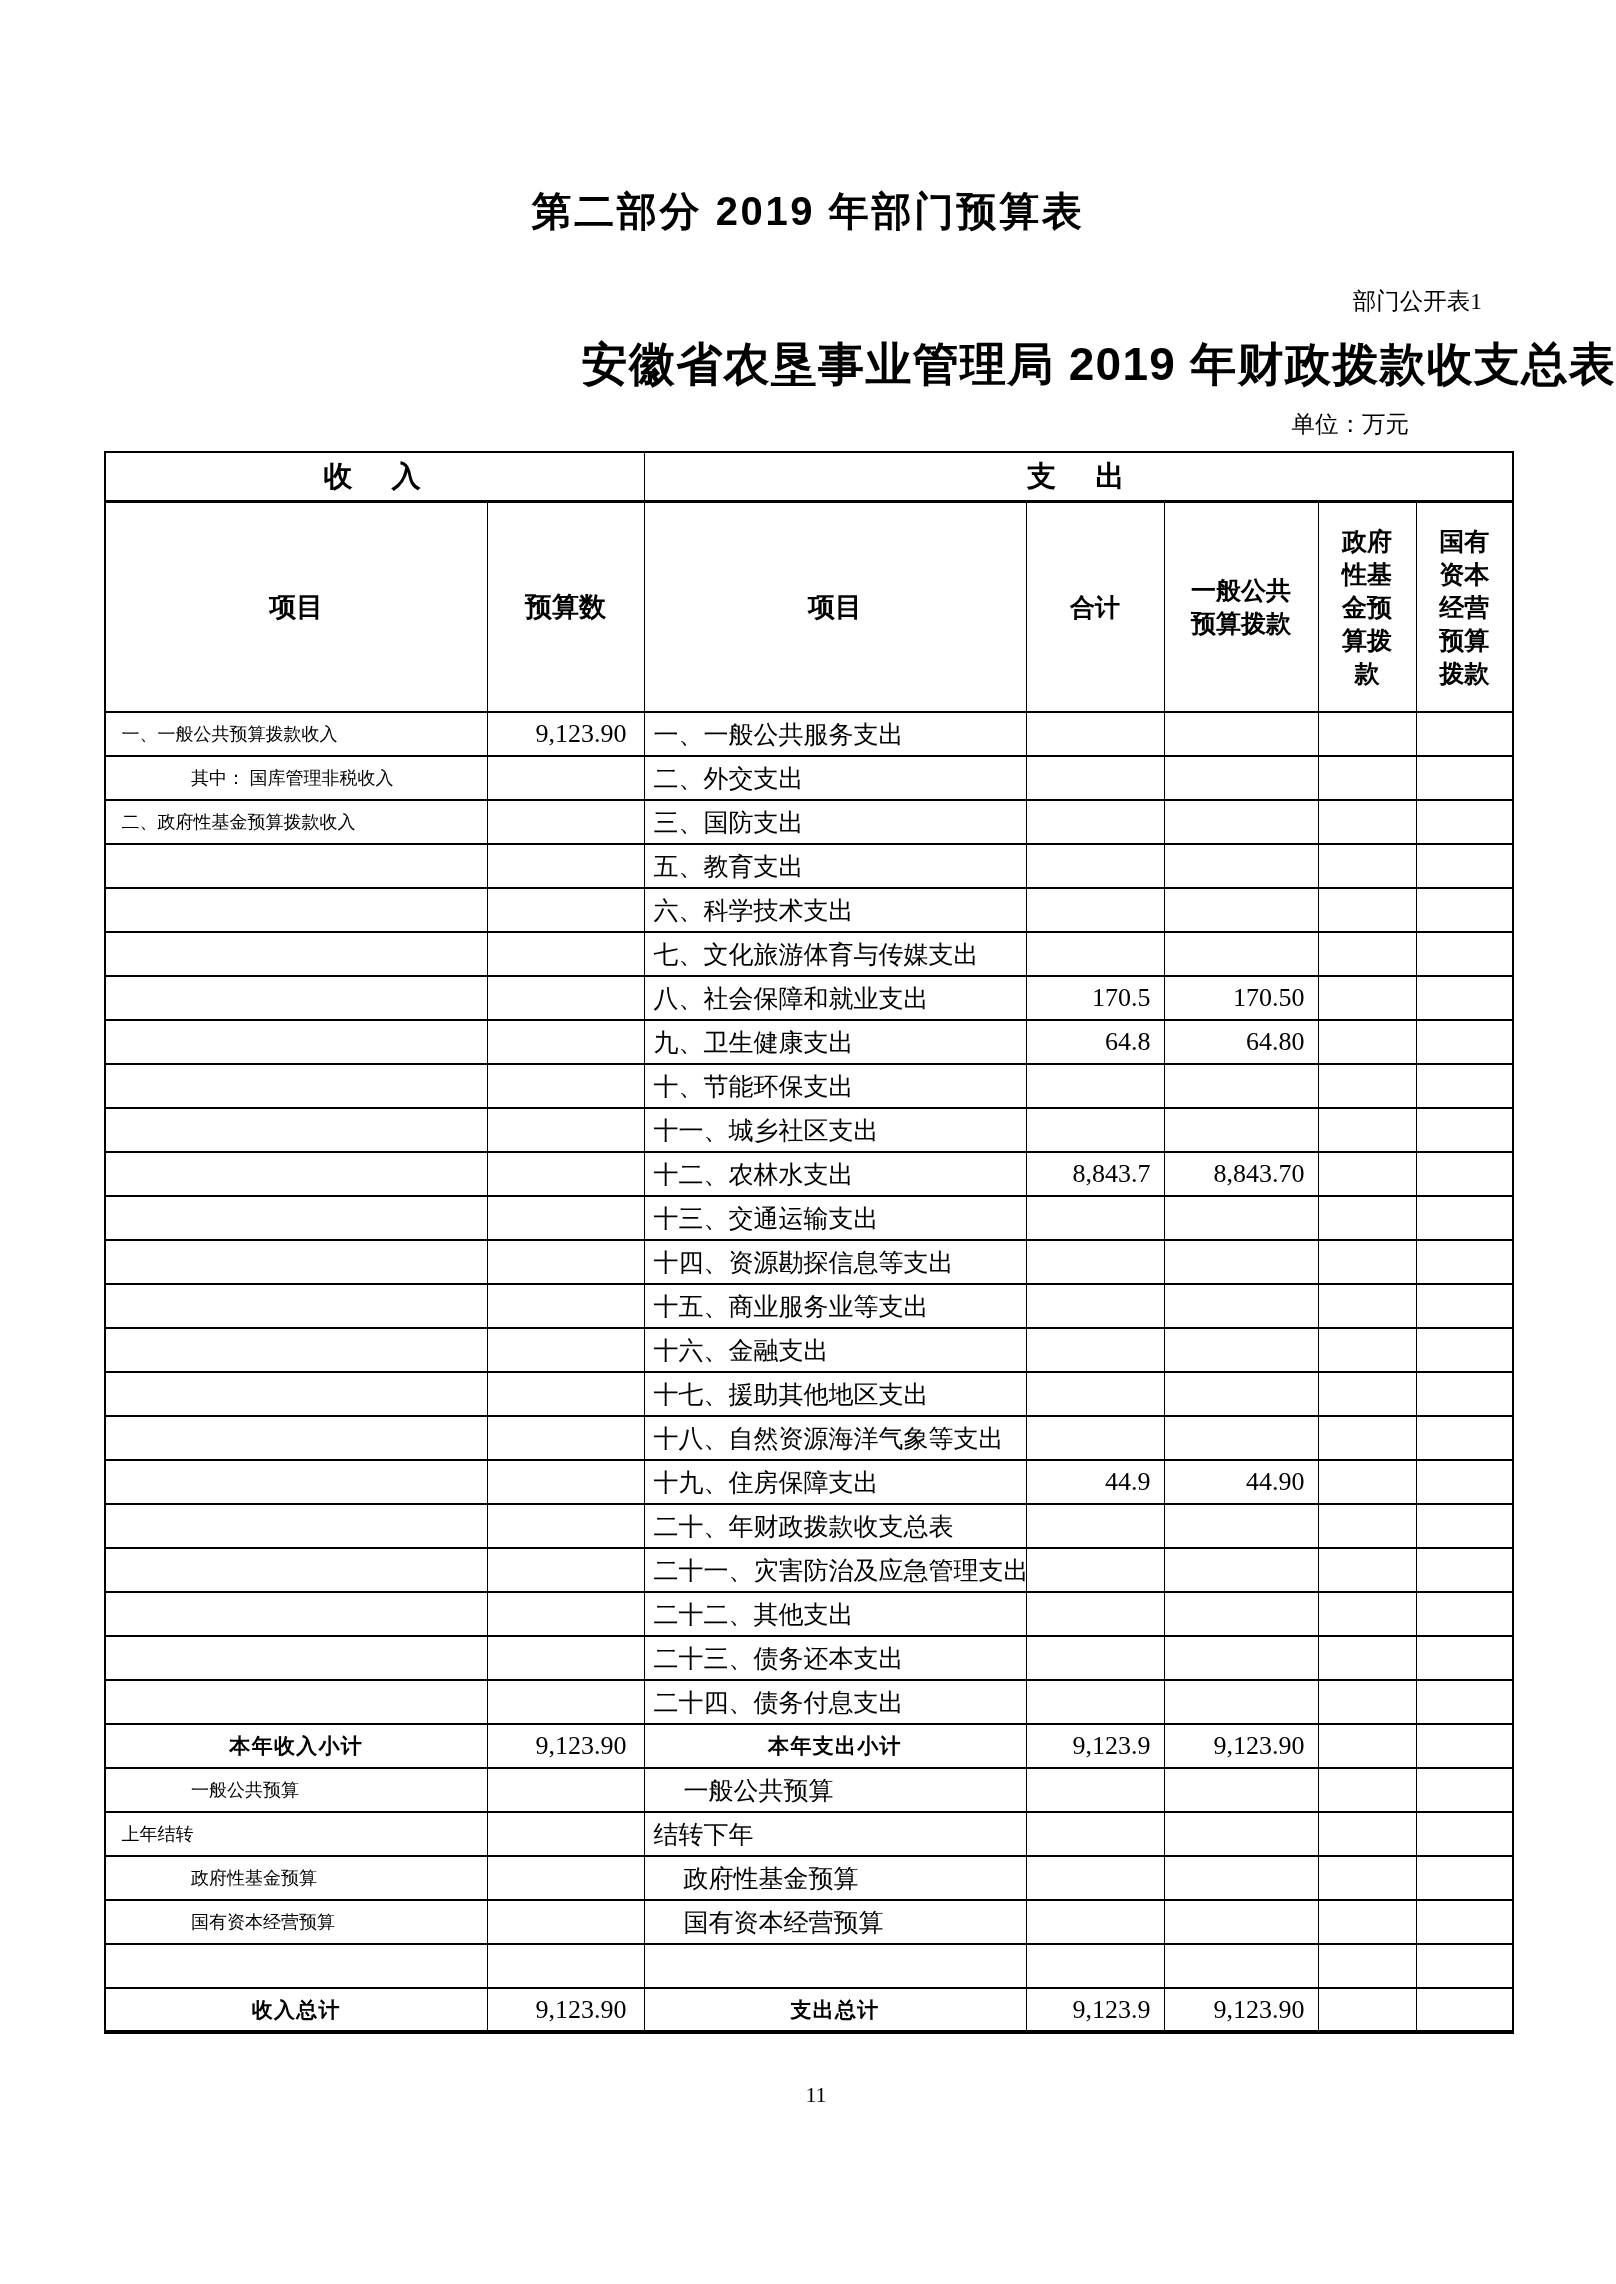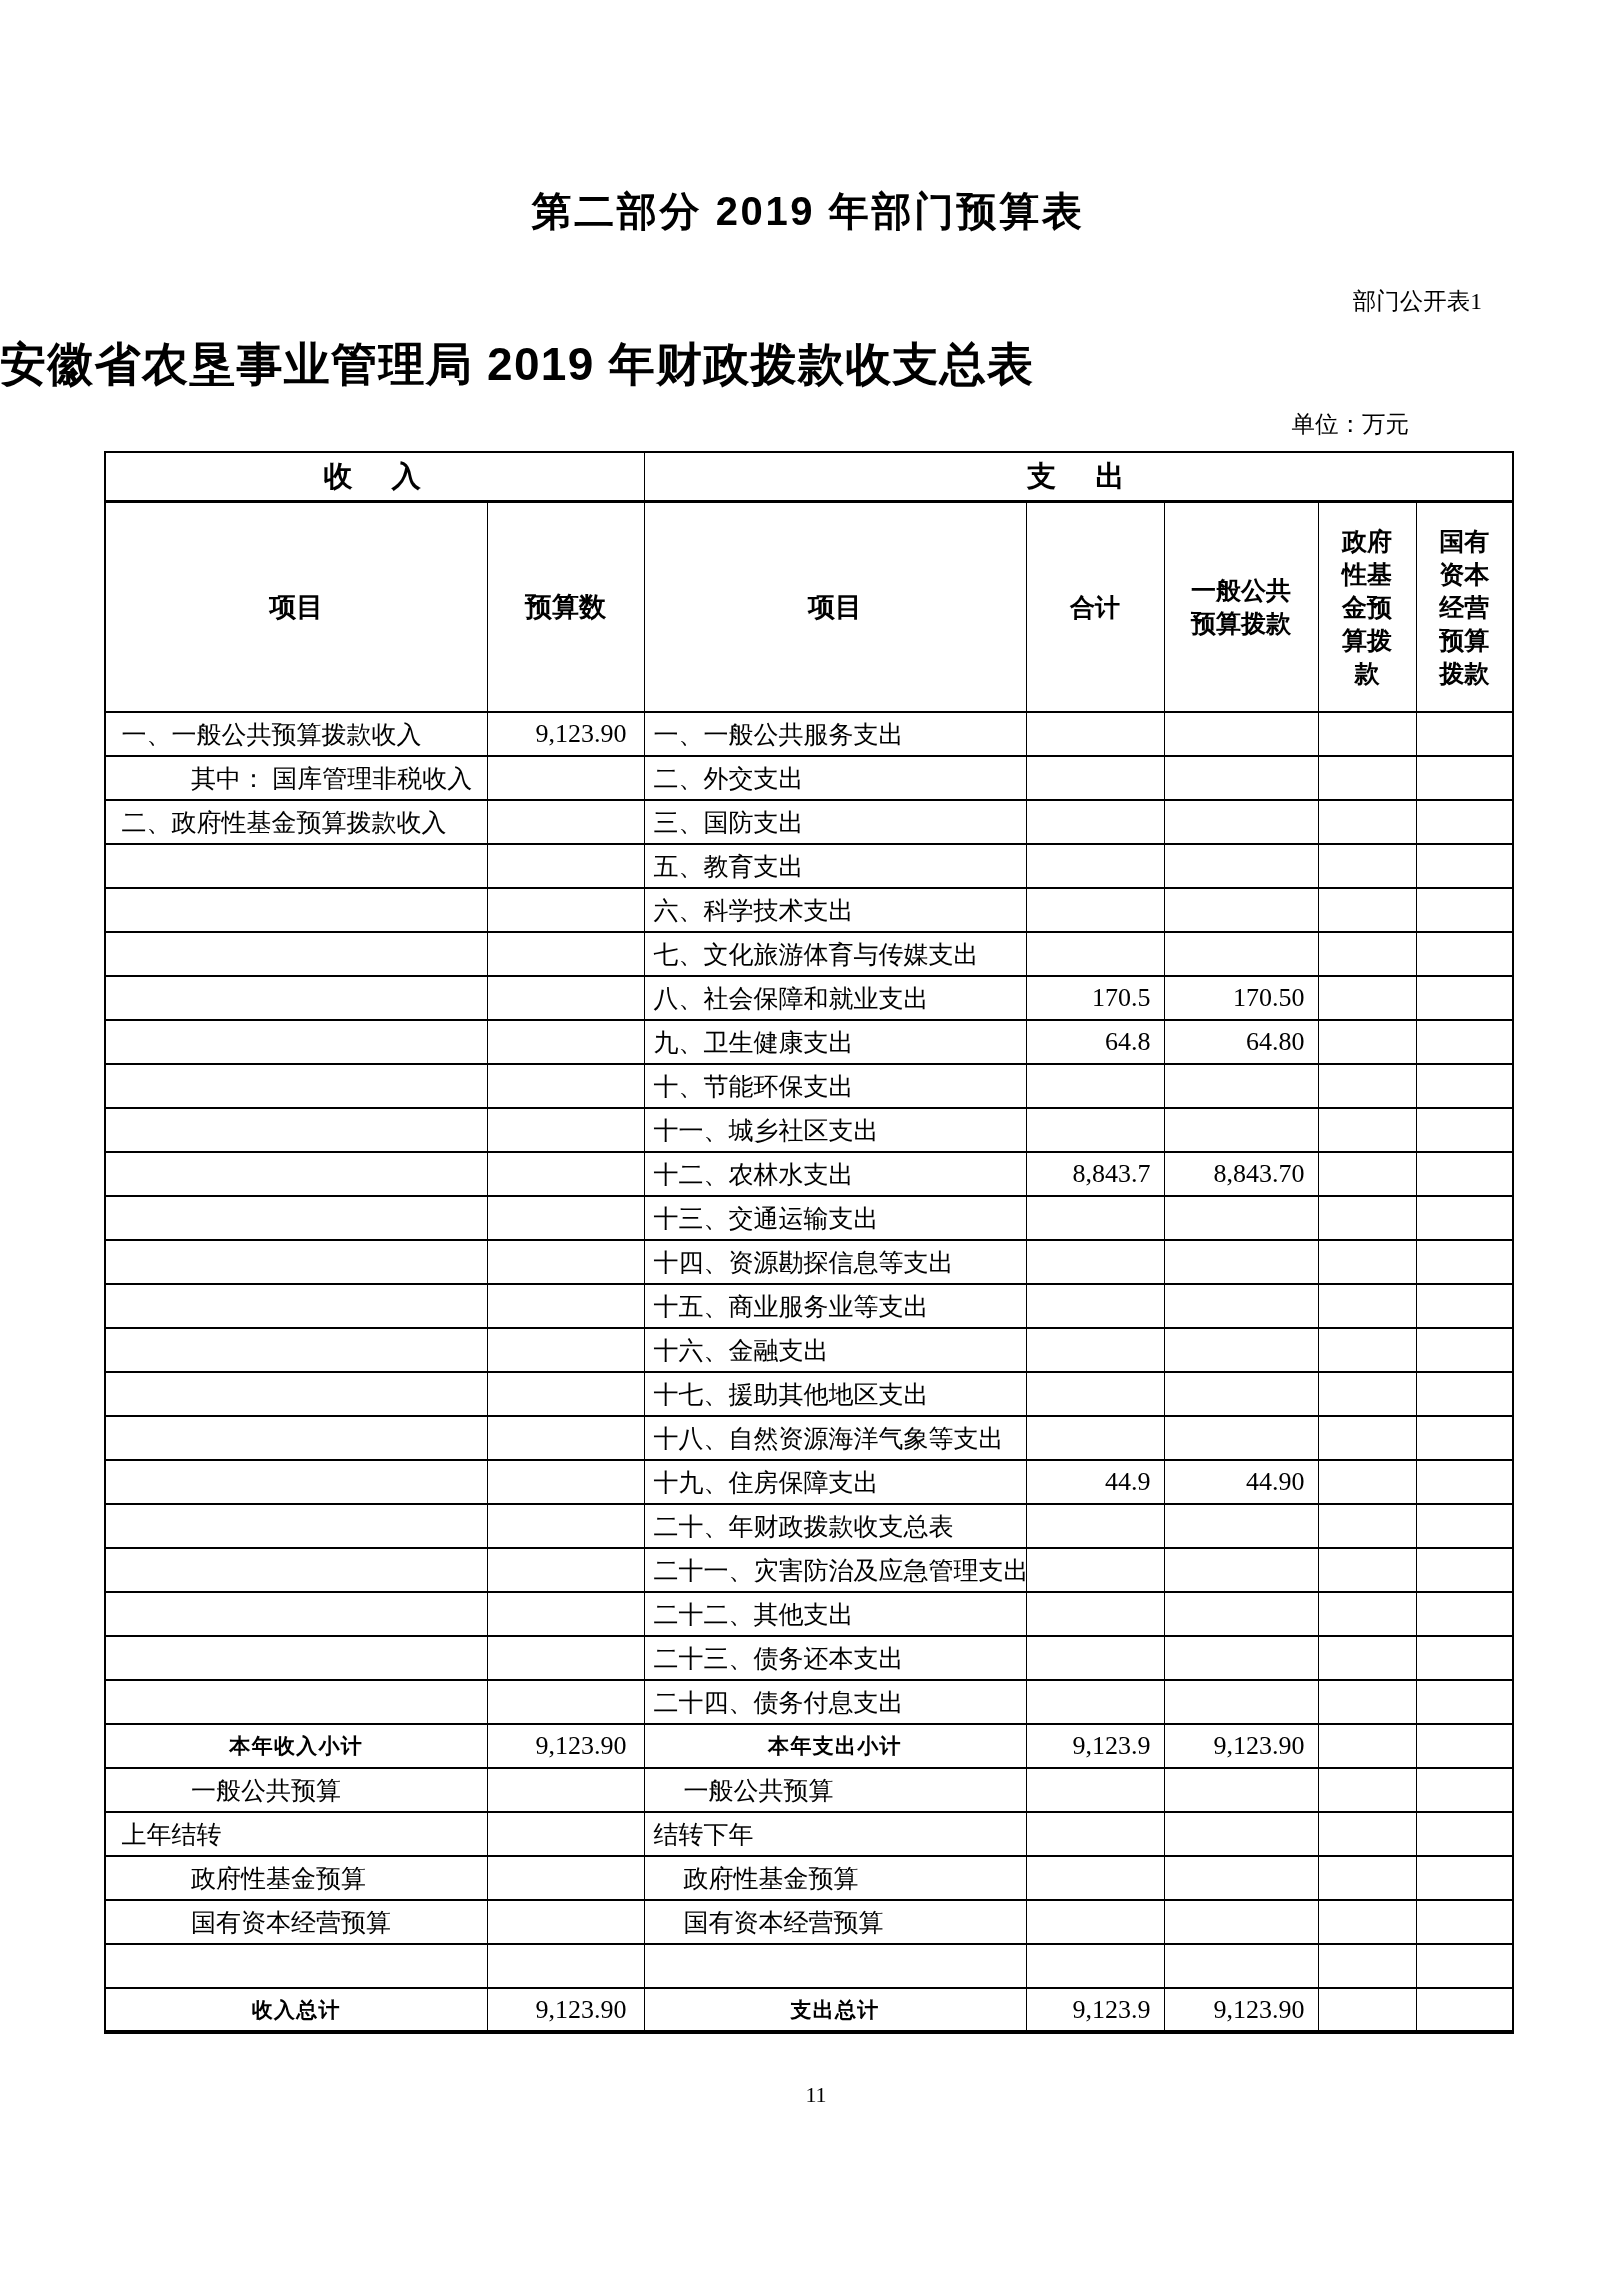--- a/index.html
+++ b/index.html
@@ -23,21 +23,21 @@
     letter-spacing: 2.6px;
   }
   .table-label {
     position: absolute;
     top: 285px; right: 134px;
     font-size: 23.5px;
   }
   .doc-subtitle {
     position: absolute;
     top: 334px; left: 0; width: 100%;
-    text-align: left;
+    text-align: right;
     font-family: "Liberation Sans", sans-serif;
     font-weight: 900;
     font-size: 46px;
     letter-spacing: 1.3px;
   }
   .unit-label {
     position: absolute;
     top: 408px; right: 207px;
     font-size: 23.5px;
   }
@@ -68,21 +68,21 @@
   }
   tr.col-header td {
     height: 208px;
     text-align: center;
     font-weight: bold;
     font-size: 25px;
   }
   tr.col-header td.big { font-size: 27px; }
   .pre { white-space: pre-line; line-height: 1.32; }
   tbody tr { height: 44px; }
-  td.li { text-align: left; padding-left: 15.6px; font-size: 25px; white-space: nowrap; }
+  td.li { text-align: left; padding-left: 15.6px; font-size: 18px; white-space: nowrap; }
   td.li.ind { padding-left: 85px; }
   td.ri { text-align: left; padding-left: 9px; font-size: 25px; white-space: nowrap; }
   td.ri.ind { padding-left: 39px; }
   td.em { text-align: center !important; padding-left: 0 !important;
           font-weight: bold; font-size: 21px; letter-spacing: 1.3px; }
   td.num { text-align: right; padding-right: 13px; font-size: 26px; white-space: nowrap; }
   td.num.budget { padding-right: 17px; }
   .page-num {
     position: absolute;
     top: 2082px; left: 8px; width: 100%;

